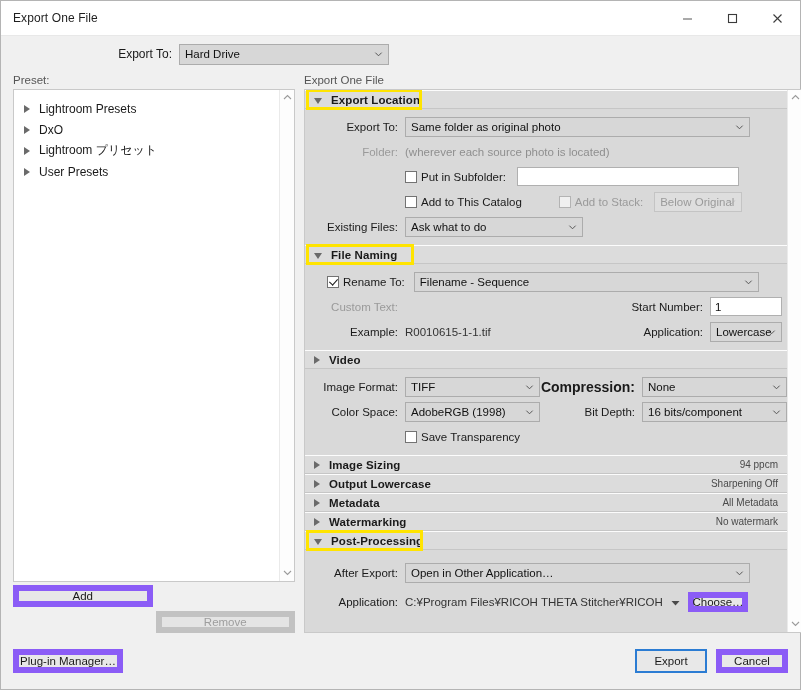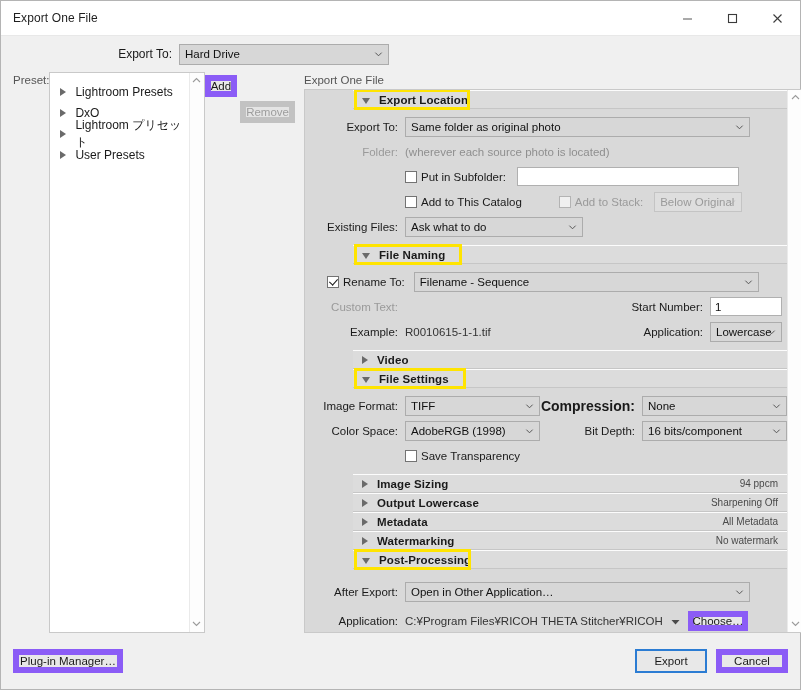--- a/index.html
+++ b/index.html
@@ -92,21 +92,21 @@
     flex: 1;
     display: flex;
     padding: 0 12px;
     box-sizing: border-box;
     min-height: 0;
   }
   .left-pane {
     width: 282px;
     flex: none;
     display: flex;
-    flex-direction: row;
+    flex-direction: column;
     min-height: 0;
   }
   .right-pane {
     flex: 1;
     display: flex;
     flex-direction: column;
     margin-left: 9px;
     min-height: 0;
   }
   .pane-caption {
@@ -208,21 +208,20 @@
   .section-header {
     height: 19px;
     background: #dcdcdc;
     border-top: 1px solid #fcfcfc;
     border-bottom: 1px solid #c6c6c6;
     display: flex;
     align-items: center;
     padding-left: 9px;
     position: relative;
     box-sizing: border-box;
-    margin-left: 48px;
   }
   .section-header .sh-title {
     font-size: 11.5px;
     font-weight: bold;
     color: #1a1a1a;
     letter-spacing: .1px;
   }
   .section-header .sh-summary {
     position: absolute;
     right: 9px;
@@ -507,24 +506,20 @@
               </div>
             </div>
           </div>
 
           <div class="section-header">
             <span class="tri-right"></span>
             <span class="sh-title">Video</span>
             <span class="sh-summary"></span>
           </div>
 
-          <div class="section-header hl w-filesettings">
-            <span class="tri-down"></span>
-            <span class="sh-title">File Settings</span>
-          </div>
           <div class="section-body">
             <div class="row">
               <div class="field-label">Image Format:</div>
               <div class="combo" style="width:135px">
                 <span>TIFF</span>
                 <svg class="chev" viewBox="0 0 10 10">
                     <polyline points="1.5,3.5 5,7 8.5,3.5" fill="none" stroke="#555" stroke-width="1.1"></polyline>
                   </svg>
               </div>
               <div style="width:95px;text-align:right;padding-right:7px;font-size:14px;font-weight:bold;">Compression:</div>

